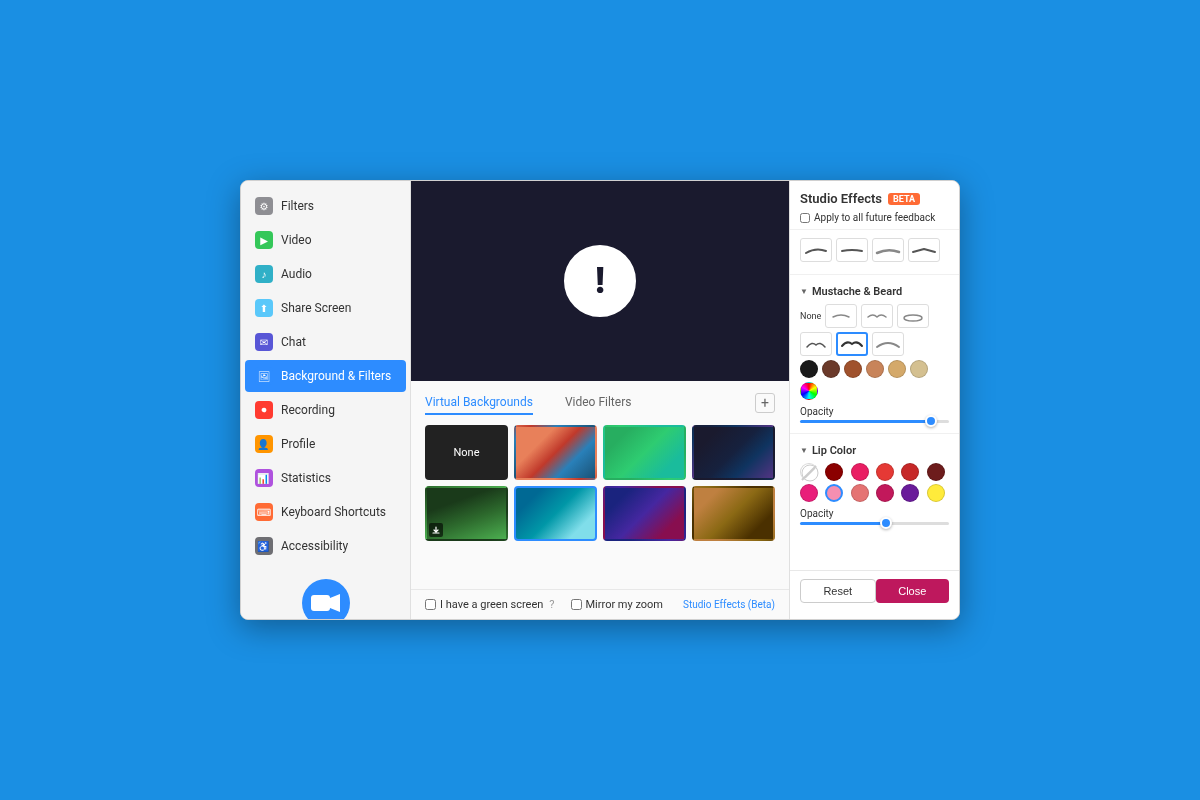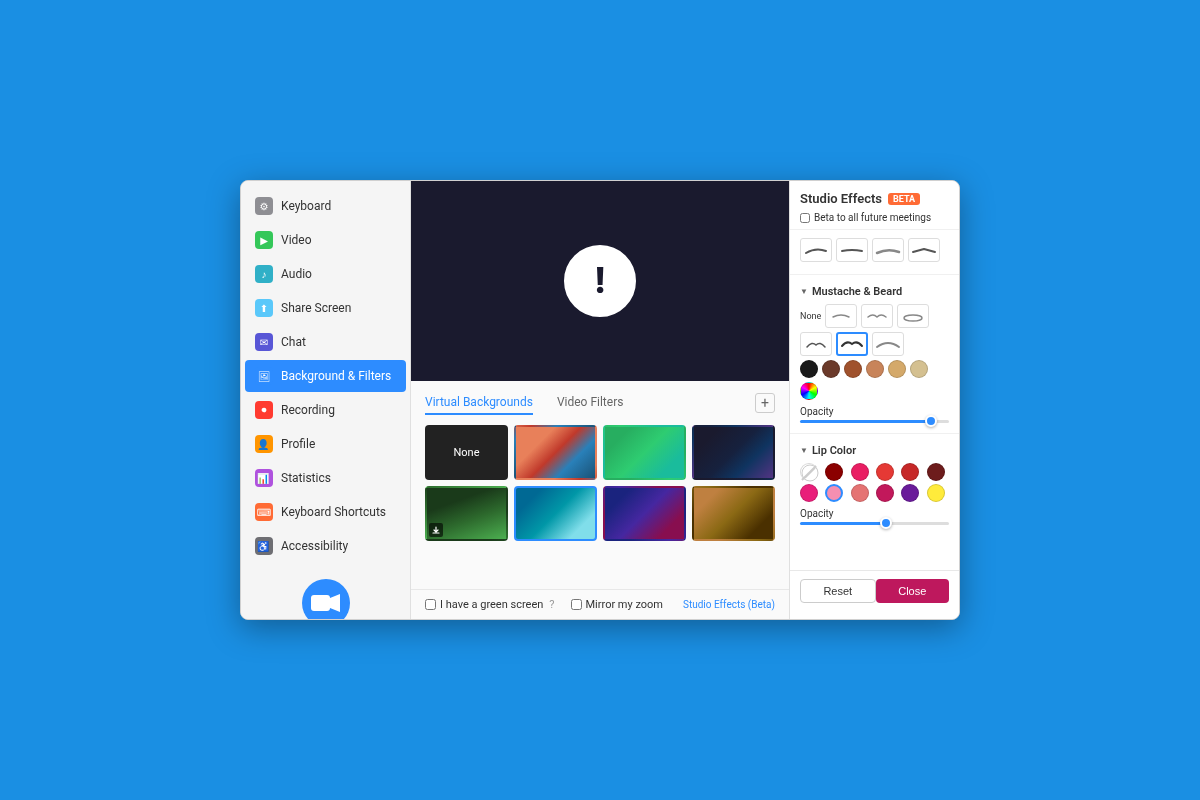--- a/index.html
+++ b/index.html
@@ -113,21 +113,21 @@
       color: #1a1a2e;
       border: 4px solid white;
     }
     .backgrounds-panel {
       flex: 1;
       padding: 10px 14px;
       overflow: hidden;
     }
     .tabs {
       display: flex;
-      gap: 8px;
+      gap: 16px;
       margin-bottom: 10px;
       align-items: center;
     }
     .tab {
       font-size: 12px;
       padding: 4px 0;
       cursor: pointer;
       color: #666;
       margin-right: 16px;
       border-bottom: 2px solid transparent;
@@ -418,21 +418,21 @@
     .none-label { font-size: 9px; color: #333; }
   </style>
 </head>
 <body>
 
 <div class="app-window">
 
   <div class="sidebar">
     <div class="sidebar-item">
       <div class="icon icon-general">⚙</div>
-      <span>Keyboard</span>
+      <span>Filters</span>
     </div>
     <div class="sidebar-item">
       <div class="icon icon-video">▶</div>
       <span>Video</span>
     </div>
     <div class="sidebar-item">
       <div class="icon icon-audio">♪</div>
       <span>Audio</span>
     </div>
     <div class="sidebar-item">
@@ -522,21 +522,21 @@
   </div>
 
   <div class="studio-panel">
     <div class="studio-header">
       <div class="studio-title-row">
         <span class="studio-title">Studio Effects</span>
         <span class="beta-badge">BETA</span>
       </div>
       <div class="studio-apply">
         <input type="checkbox" style="width: 10px; height: 10px;">
-        <span>Beta to all future meetings</span>
+        <span>Apply to all future feedback</span>
       </div>
     </div>
 
     <div class="studio-section">
       <div class="brow-options">
         <div class="brow-item">
           <svg class="brow-svg" viewBox="0 0 26 14">
               <path d="M3 10 Q13 4 23 8" stroke="#555" stroke-width="2" fill="none" stroke-linecap="round"></path>
             </svg>
         </div>

